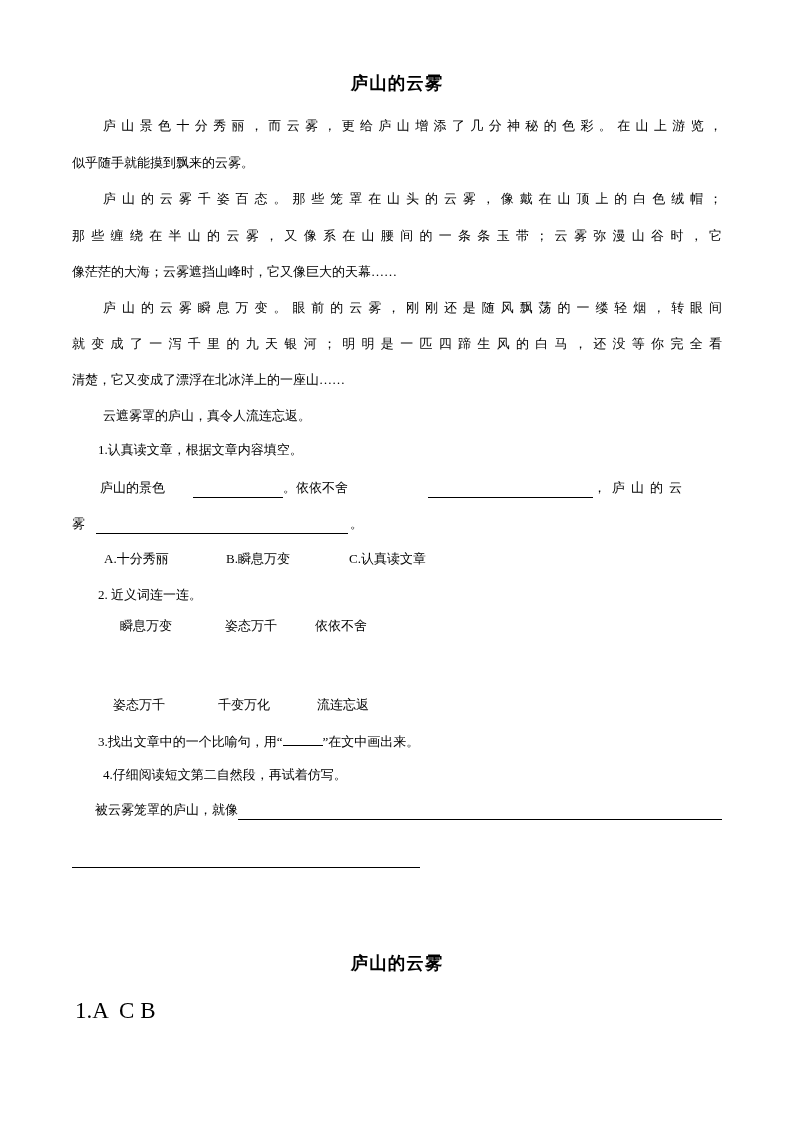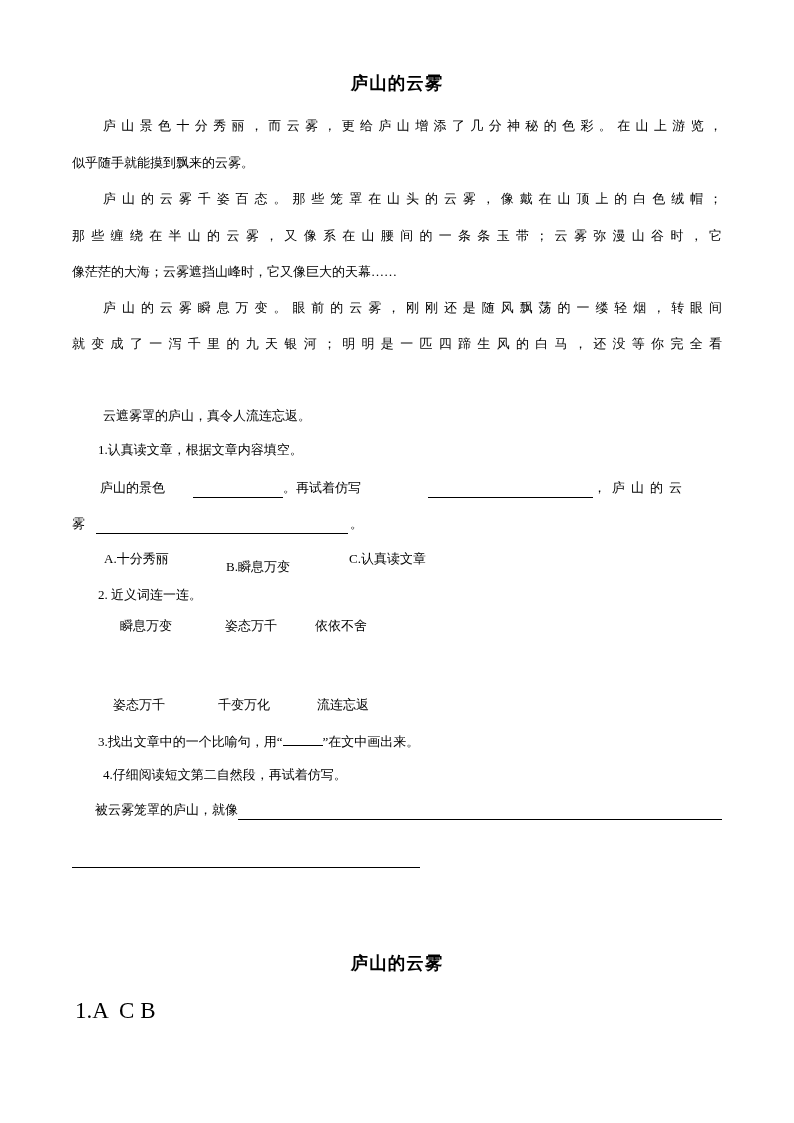--- a/index.html
+++ b/index.html
@@ -44,21 +44,21 @@
   .f1-b1{left:121px;width:90px;}
   .f1-s2{left:211px;}
   .f1-b2{left:356px;width:165px;}
   .f1-s3{left:521px;width:129px;letter-spacing:6px;}
   
   .f2-s1{left:0px;}
   .f2-b1{left:24px;width:252px;}
   .f2-s2{left:278px;}
   
   .opt-a{left:32px;}
-  .opt-b{left:154px;margin-top:8px;}
+  .opt-b{left:154px;}
   .opt-c{left:277px;}
   
   .w1-a{left:48px;}
   .w1-b{left:153px;}
   .w1-c{left:243px;}
   .w2-a{left:41px;}
   .w2-b{left:146px;}
   .w2-c{left:245px;}
   .q3-blank{width:40px;height:17px;}
   .ans-flex{display:flex;padding-left:23px;box-sizing:border-box;}
@@ -79,29 +79,30 @@
 
   <div class="line just indent" style="top:115px">庐山景色十分秀丽，而云雾，更给庐山增添了几分神秘的色彩。在山上游览，</div>
   <div class="line" style="top:152px">似乎随手就能摸到飘来的云雾。</div>
 
   <div class="line just indent" style="top:188px">庐山的云雾千姿百态。那些笼罩在山头的云雾，像戴在山顶上的白色绒帽；</div>
   <div class="line just" style="top:225px">那些缠绕在半山的云雾，又像系在山腰间的一条条玉带；云雾弥漫山谷时，它</div>
   <div class="line" style="top:261px">像茫茫的大海；云雾遮挡山峰时，它又像巨大的天幕……</div>
 
   <div class="line just indent" style="top:297px">庐山的云雾瞬息万变。眼前的云雾，刚刚还是随风飘荡的一缕轻烟，转眼间</div>
   <div class="line just" style="top:333px">就变成了一泻千里的九天银河；明明是一匹四蹄生风的白马，还没等你完全看</div>
+  <div class="line" style="top:369px">清楚，它又变成了漂浮在北冰洋上的一座山……</div>
 
   <div class="line indent" style="top:405px">云遮雾罩的庐山，真令人流连忘返。</div>
 
   <div class="line indent-sm" style="top:439px">1.认真读文章，根据文章内容填空。</div>
 
   <div class="line" style="top:477px">
     <span class="abs f1-s1">庐山的景色</span>
     <span class="abs blank f1-b1"></span>
-    <span class="abs f1-s2">。再试着仿写</span>
+    <span class="abs f1-s2">。依依不舍</span>
     <span class="abs blank f1-b2"></span>
     <span class="abs f1-s3">，庐山的云</span>
   </div>
 
   <div class="line" style="top:513px">
     <span class="abs f2-s1">雾</span>
     <span class="abs blank f2-b1"></span>
     <span class="abs f2-s2">。</span>
   </div>
 

